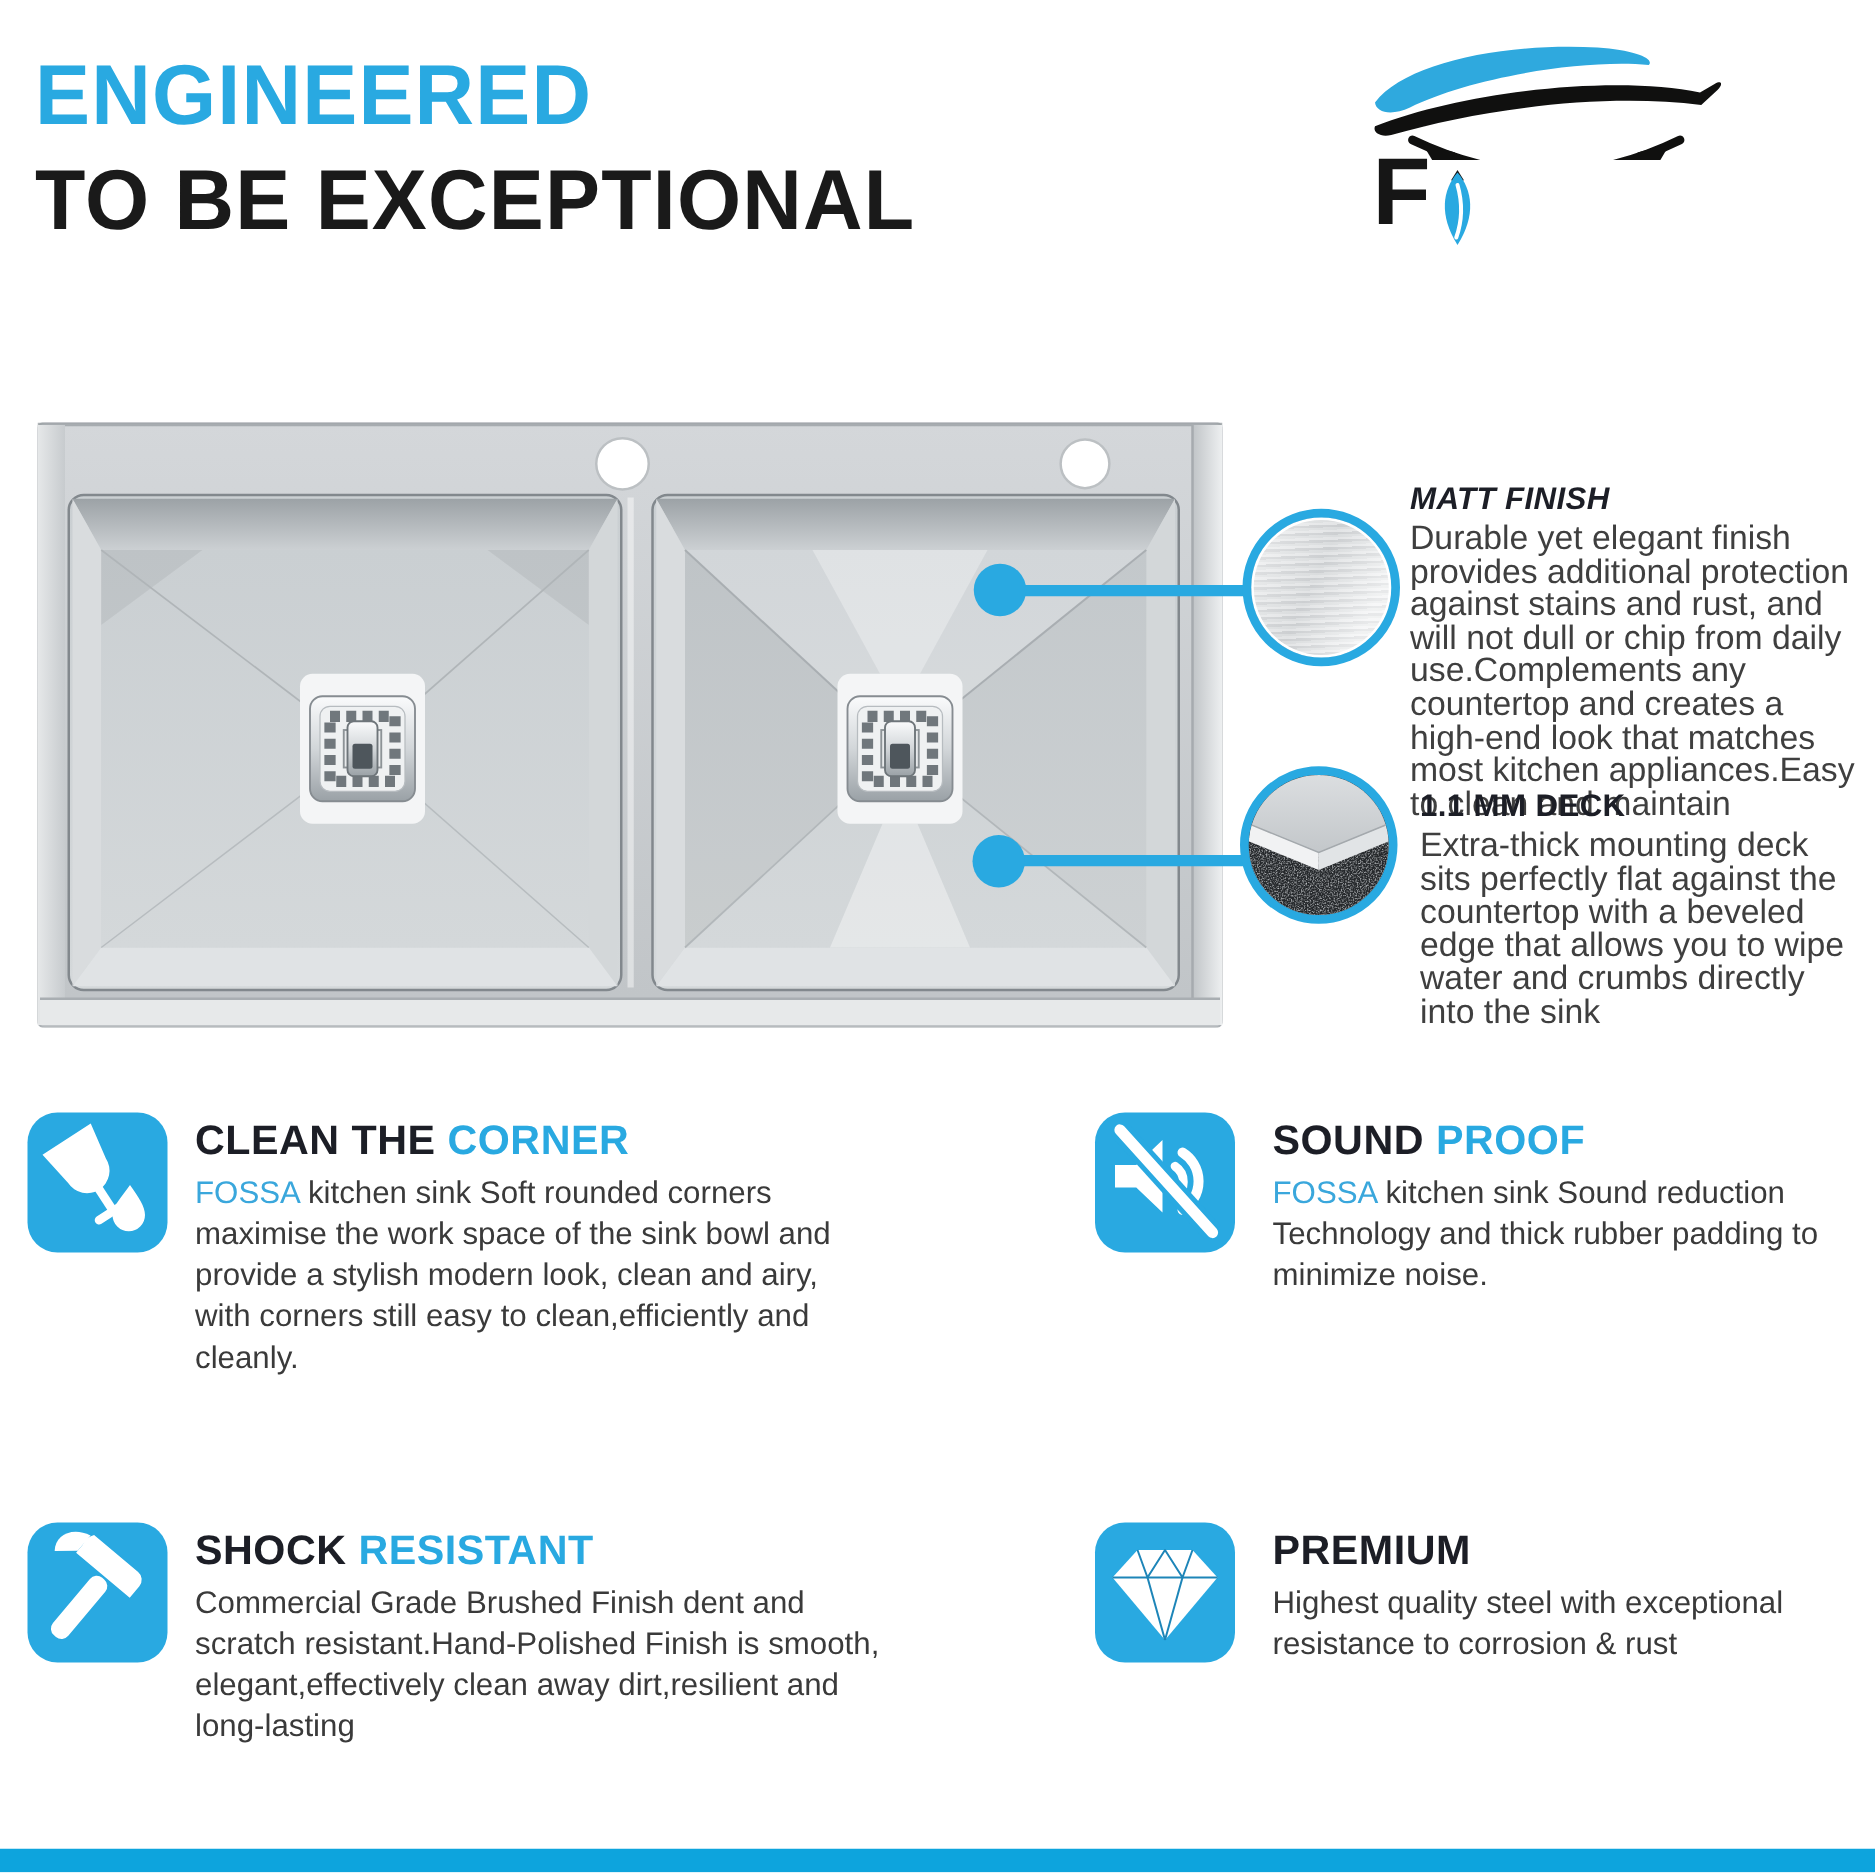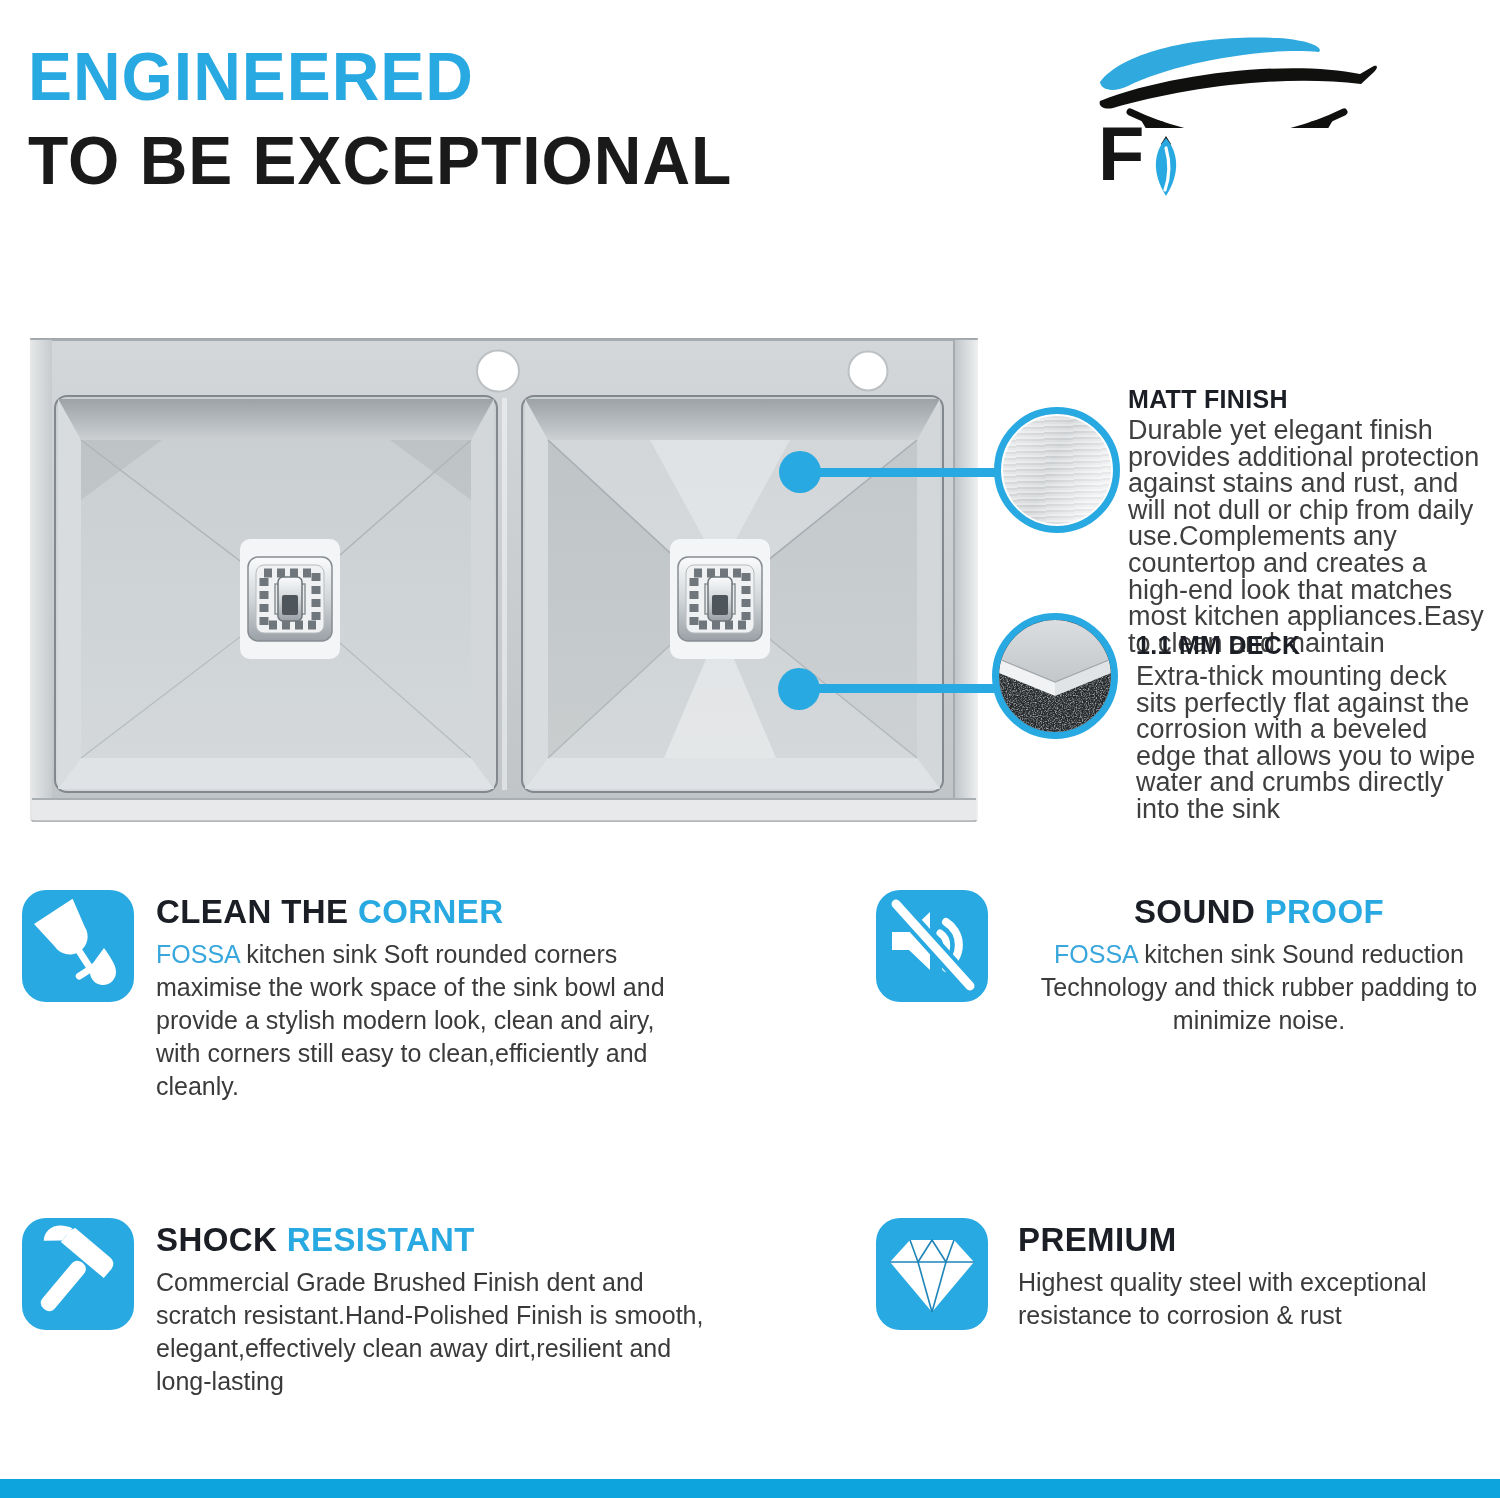--- a/index.html
+++ b/index.html
@@ -33,34 +33,34 @@
          background:#eceeef;overflow:hidden;box-shadow:0 0 0 2px #ffffff inset;}
   .thumb1{left:994px;top:407px;
      background:
        linear-gradient(115deg, rgba(255,255,255,.35), rgba(120,126,130,.12) 45%, rgba(255,255,255,.4) 80%),
        repeating-linear-gradient(178deg,#f1f2f3 0 2px,#d8dadc 2px 4px,#e7e9ea 4px 6px);}
   .thumb2{left:992px;top:613px;background:#26292c;}
   .thumb2 svg{display:block;}
 
   .co-title{font-size:25px;font-weight:700;color:var(--heading);letter-spacing:.3px;}
   .co-body{font-size:27px;line-height:26.6px;color:var(--body-text);}
-  .matt-title{left:1128px;top:385px;}
+  .matt-title{left:1128px;top:385px;font-style:italic;}
   .matt-body{left:1128px;top:417px;width:356px;}
   .deck-title{left:1136px;top:631px;}
   .deck-body{left:1136px;top:663px;width:356px;}
 
   
   .ficon{width:112px;height:112px;border-radius:24px;background:var(--accent);
          display:flex;align-items:center;justify-content:center;}
   .f-head{font-size:33px;font-weight:700;letter-spacing:.4px;color:var(--heading);white-space:nowrap;}
   .f-head .blue{color:var(--accent);}
   .f-body{margin-top:7px;font-size:25px;line-height:33px;color:#3a3a3a;}
   .f-body .brand{color:var(--fossa-blue);}
   .icon1{left:22px;top:890px;} .txt1{left:156px;top:893px;width:524px;}
-  .icon2{left:876px;top:890px;} .txt2{left:1018px;top:893px;width:482px;text-align:center;}
+  .icon2{left:876px;top:890px;} .txt2{left:1018px;top:893px;width:482px;}
   .icon3{left:22px;top:1218px;} .txt3{left:156px;top:1221px;width:552px;}
   .icon4{left:876px;top:1218px;} .txt4{left:1018px;top:1221px;width:478px;}
 
   .bottom-bar{left:0;top:1479px;width:1500px;height:19px;background:var(--accent-deep);}
 </style>
 </head>
 <body>
 
 <div class="page">
 
@@ -211,21 +211,21 @@
         <polygon points="-22,30 56,62 56,76 -22,44" fill="#f1f2f3"></polygon>
         <polygon points="56,62 134,30 134,44 56,76" fill="#e1e4e6"></polygon>
         <path d="M-22,30 L56,62 L134,30" fill="none" stroke="#a4a9ad" stroke-width="1.2"></path>
       </g>
     </svg>
   </div>
 
   <div class="abs co-title matt-title">MATT FINISH</div>
   <div class="abs co-body matt-body">Durable yet elegant finish provides additional protection against stains and rust, and will not dull or chip from daily use.Complements any countertop and creates a high-end look that matches most kitchen appliances.Easy to clean and maintain</div>
   <div class="abs co-title deck-title">1.1 MM DECK</div>
-  <div class="abs co-body deck-body">Extra-thick mounting deck sits perfectly flat against the corrosion with a beveled edge that allows you to wipe water and crumbs directly into the sink</div>
+  <div class="abs co-body deck-body">Extra-thick mounting deck sits perfectly flat against the countertop with a beveled edge that allows you to wipe water and crumbs directly into the sink</div>
 
   <div class="abs ficon icon1">
     <svg width="112" height="112" viewBox="0 0 112 112">
       <g transform="translate(46,44) rotate(-33)" fill="#ffffff">
         <path d="M-23,-27 L23,-27 L18,3 A18,18 0 0 1 -18,3 Z"></path>
         <rect x="-3.5" y="16" width="7" height="23"></rect>
         <rect x="-17" y="38" width="34" height="7" rx="3.5"></rect>
       </g>
       <path d="M82,58 C89,68 94,75 94,82 A13,13 0 1 1 68,82 C68,75 75,68 82,58 Z" fill="#ffffff"></path>
     </svg>

